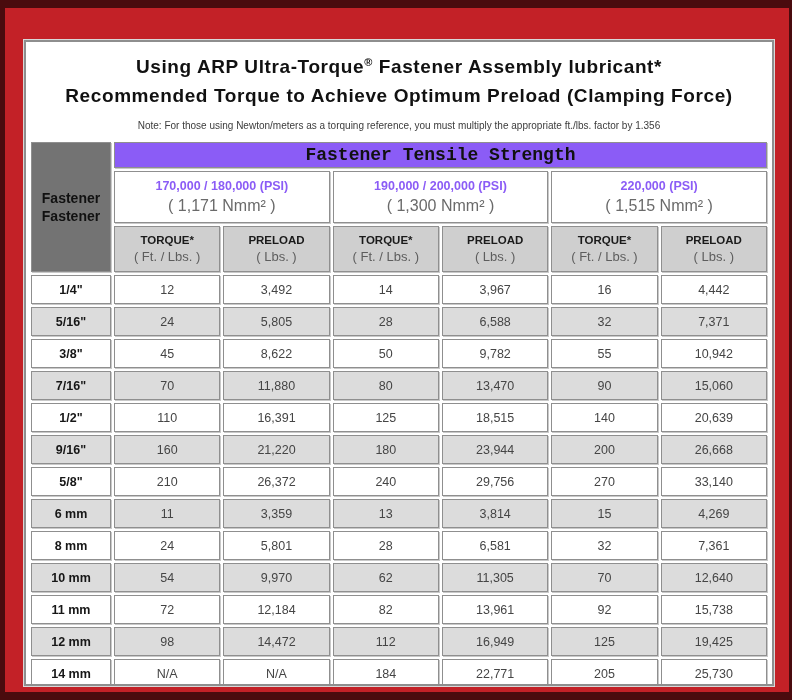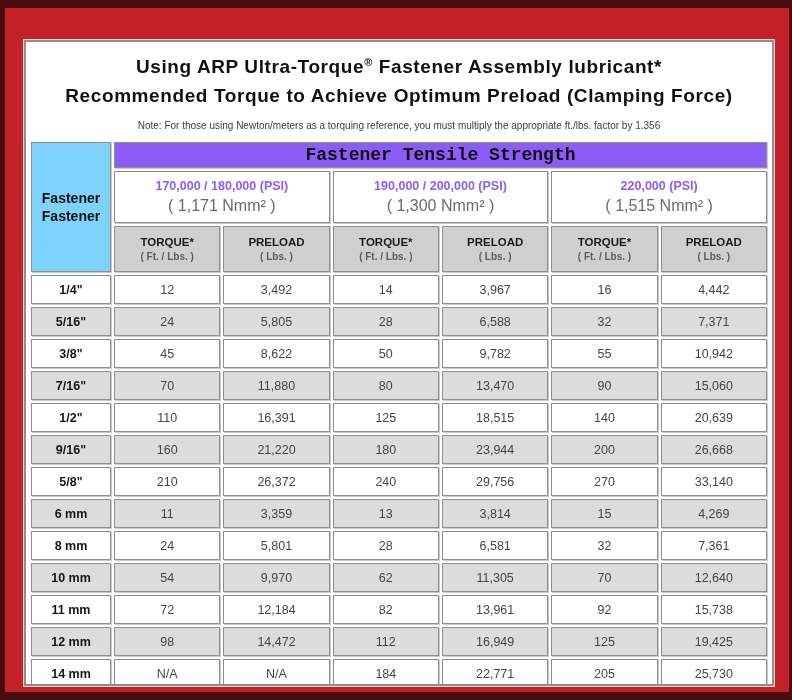--- a/index.html
+++ b/index.html
@@ -59,21 +59,21 @@
   col.c-diam { width: 80px; }
   .hdr-tensile {
     background: #8b5cf6;
     font-weight: bold;
     font-size: 18px;
     color: #111111;
     height: 24px;
     font-family: Liberation Mono, monospace;
   }
   .hdr-corner {
-    background: #7dd3fc;
+    background: #737373;
     font-weight: bold;
     font-size: 14px;
     color: #111111;
     vertical-align: bottom;
     padding-bottom: 8px;
     line-height: 1.3;
   }
   .hdr-psi {
     background: #ffffff;
     height: 50px;
@@ -81,21 +81,21 @@
   }
   .hdr-psi .psi { font-weight: bold; color: #8b5cf6; }
   .hdr-psi .nmm { font-weight: normal; color: #6a6a6a; font-size: 16px; margin-top: 4px; }
   .hdr-unit {
     background: #cfcfcf;
     height: 44px;
     font-size: 11.5px;
     margin-left: 35px;
   }
   .hdr-unit .lbl { font-weight: bold; color: #1a1a1a; }
-  .hdr-unit .sub { font-weight: bold; color: #5d5d5d; font-size: 10px; margin-top: 3px; }
+  .hdr-unit .sub { font-weight: normal; color: #5d5d5d; font-size: 13px; margin-top: 3px; }
   tr.row-light td { background: #ffffff; }
   tr.row-dark td { background: #dcdcdc; }
   td.diam {
     font-weight: bold;
     color: #161616;
     font-size: 12.5px;
     height: 27px;
   }
   td.val {
     color: #454545;

